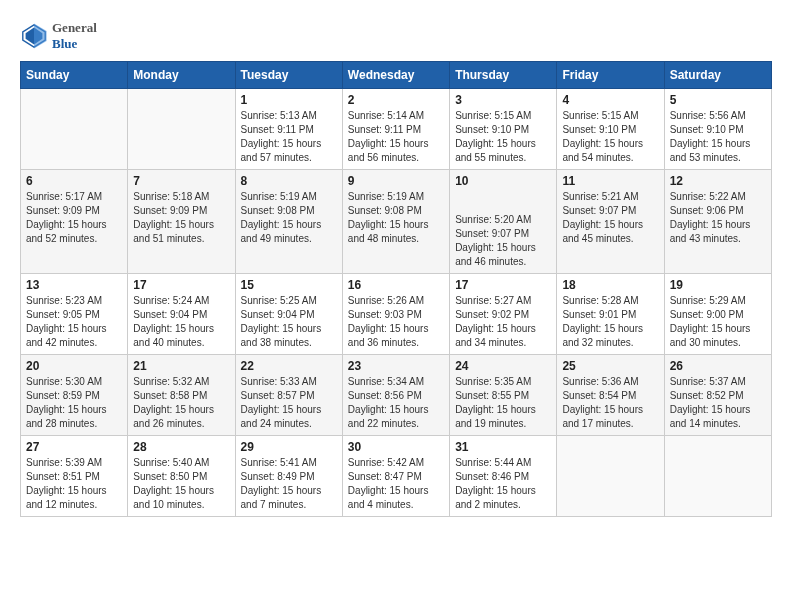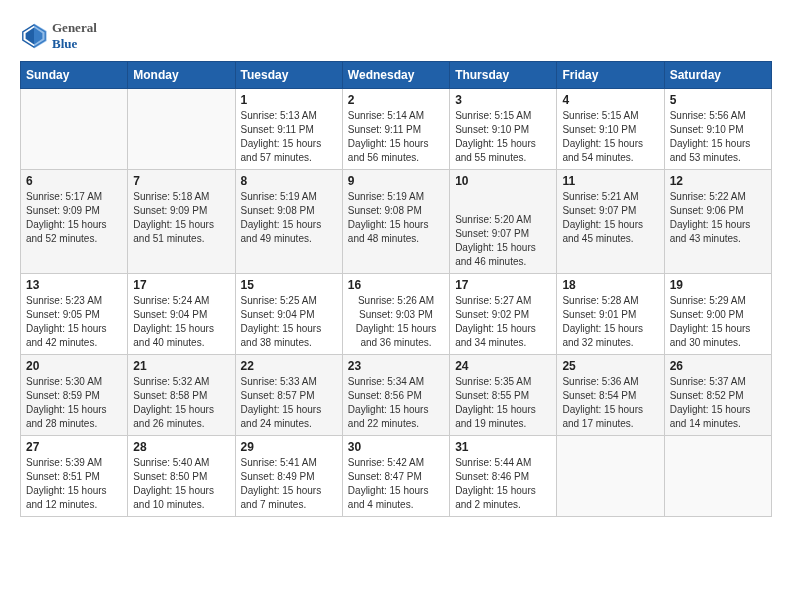--- a/index.html
+++ b/index.html
@@ -213,21 +213,21 @@
 Daylight: 15 hours and 40 minutes.</div>
         </td>
         <td>
           <div class="day-number">15</div>
           <div class="day-info" style="white-space: pre-line;">Sunrise: 5:25 AM
 Sunset: 9:04 PM
 Daylight: 15 hours and 38 minutes.</div>
         </td>
         <td>
           <div class="day-number">16</div>
-          <div class="day-info" style="white-space: pre-line; text-align: center;">Sunrise: 5:26 AM
+          <div class="day-info" style="white-space: pre-line;">Sunrise: 5:26 AM
 Sunset: 9:03 PM
 Daylight: 15 hours and 36 minutes.</div>
         </td>
         <td>
           <div class="day-number">17</div>
           <div class="day-info" style="white-space: pre-line;">Sunrise: 5:27 AM
 Sunset: 9:02 PM
 Daylight: 15 hours and 34 minutes.</div>
         </td>
         <td>

